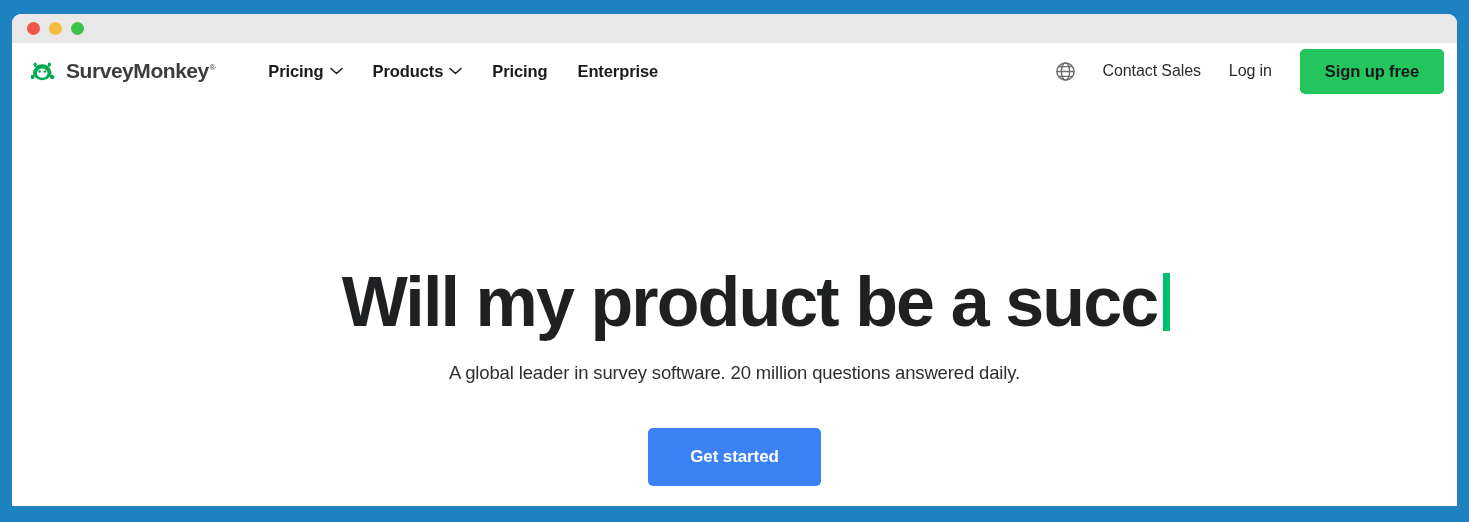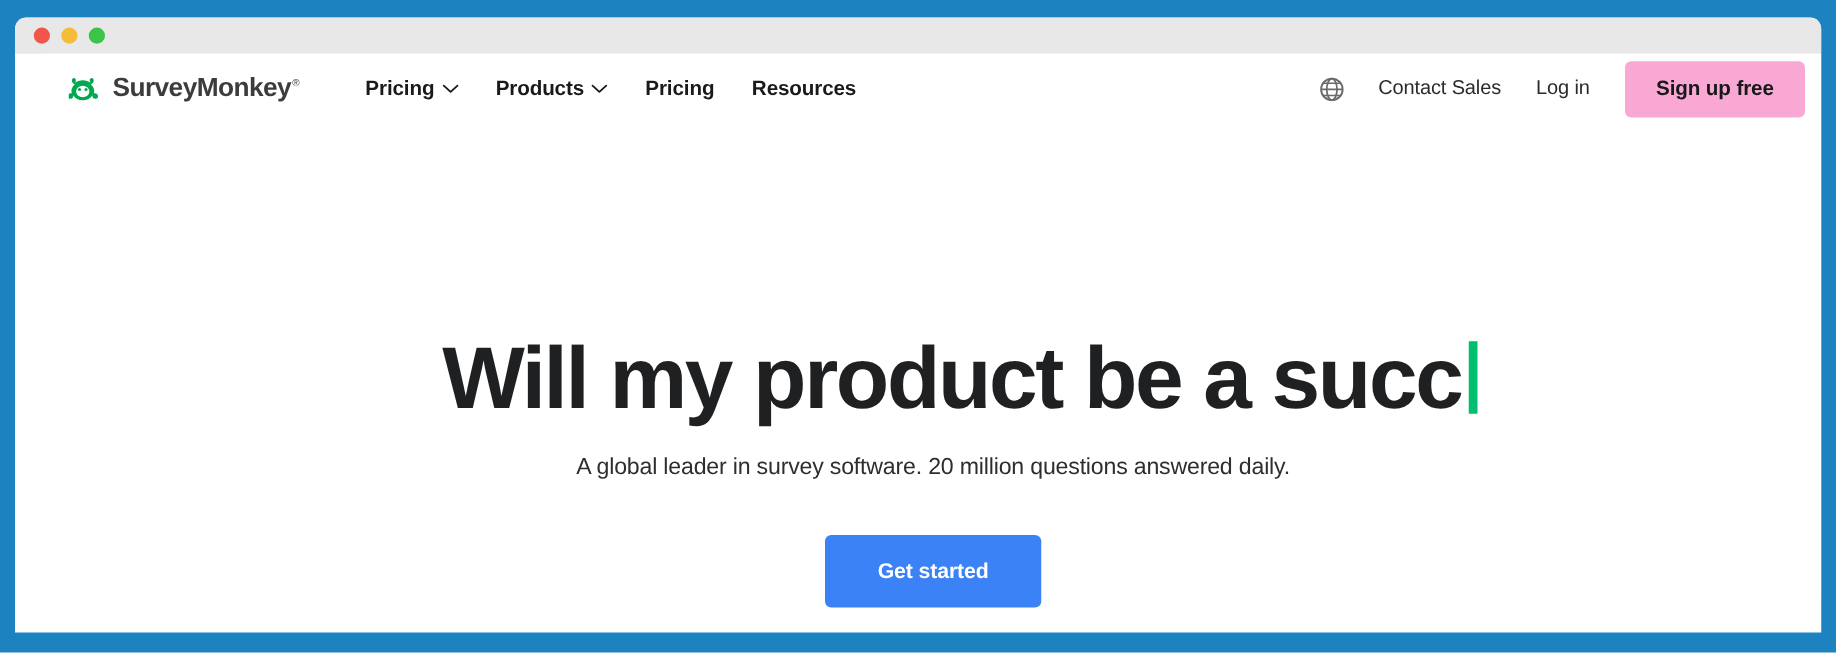--- a/index.html
+++ b/index.html
@@ -47,21 +47,20 @@
   }
   .traffic-light.red    { background: #f1564b; }
   .traffic-light.yellow { background: #f5bc3c; }
   .traffic-light.green  { background: #3bc449; }
 
   
   .page {
     background: #ffffff;
     height: 434px;
     position: relative;
-    margin-left: 24px;
   }
 
   
   .site-nav {
     height: 56px;
     display: flex;
     align-items: center;
     padding: 0 13px 0 10px;
     position: relative;
   }
@@ -145,21 +144,21 @@
     font-size: 16px;
     color: #2b2b2b;
     padding: 7px 14px;
     cursor: pointer;
     white-space: nowrap;
     text-decoration: none;
     letter-spacing: -0.1px;
   }
 
   .signup-btn {
-    background: #f9a8d4;
+    background: #22c55e;
     color: #16181a;
     font-size: 16.5px;
     font-weight: 700;
     border: none;
     border-radius: 5px;
     padding: 13px 25px;
     margin-left: 14px;
     cursor: pointer;
     font-family: "Liberation Sans", sans-serif;
     white-space: nowrap;
@@ -258,21 +257,21 @@
           <svg class="chev" viewBox="0 0 13 8">
             <path d="M1 1.5 L6.5 6.5 L12 1.5" fill="none" stroke="#1a1a1a" stroke-width="1.5" stroke-linecap="round" stroke-linejoin="round"></path>
           </svg>
         </div>
 
         <div class="nav-item">
           <span>Pricing</span>
         </div>
 
         <div class="nav-item">
-          <span>Resources</span>
+          <span>Enterprise</span>
         </div>
 
 
       </nav>
 
       <div class="nav-right">
 
         <div class="globe-btn">
           <svg width="21" height="21" viewBox="0 0 21 21">
             <circle cx="10.5" cy="10.5" r="8.6" fill="none" stroke="#6b6b6b" stroke-width="1.5"></circle>

